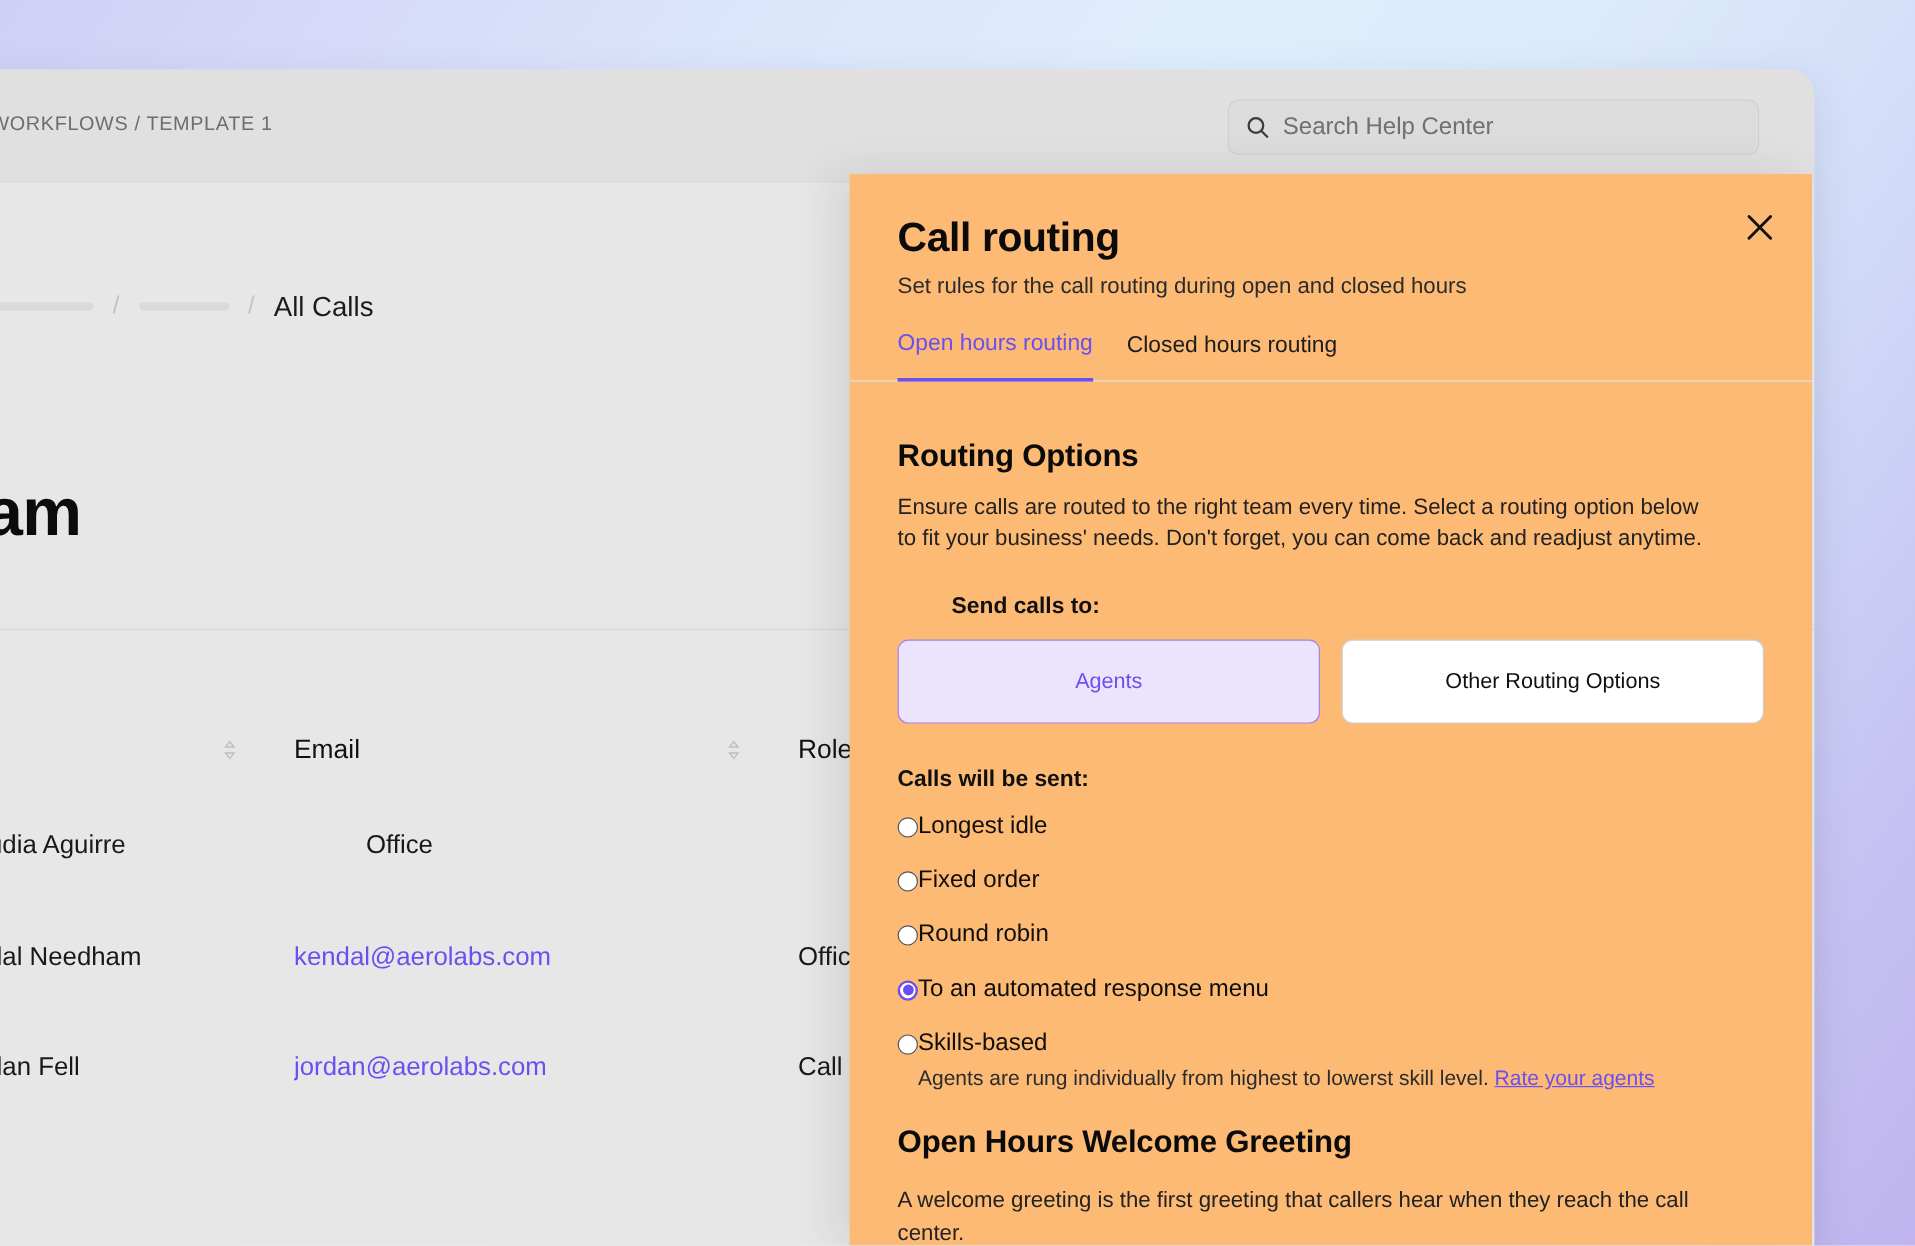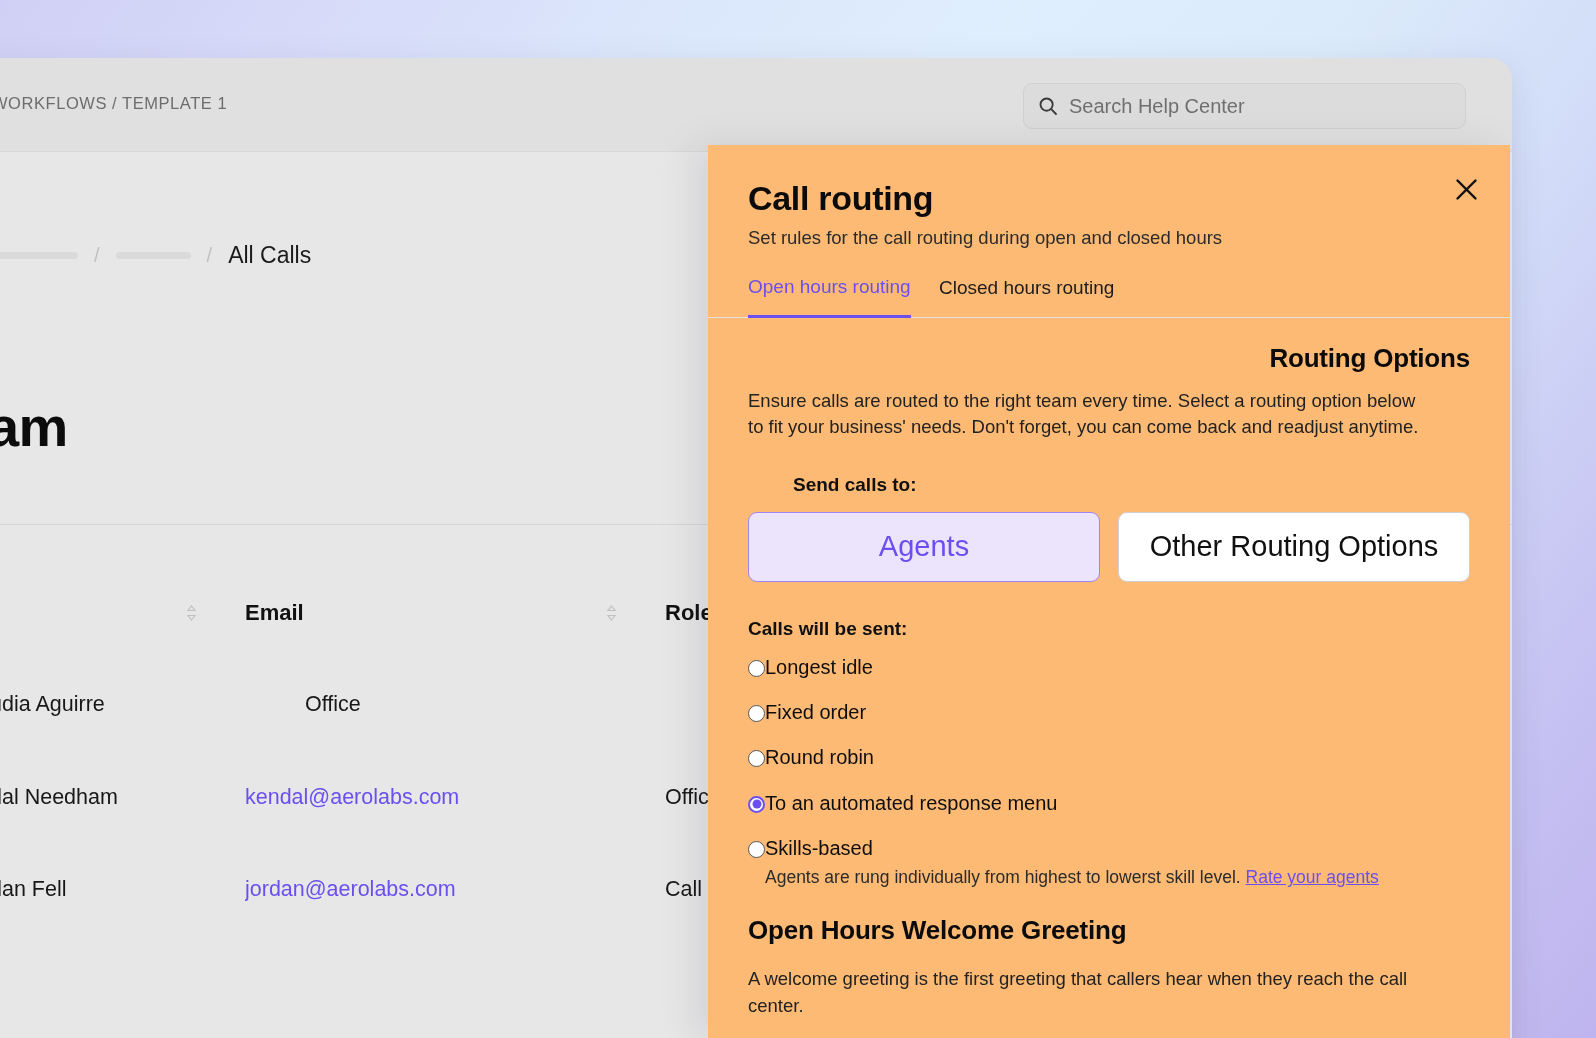--- a/index.html
+++ b/index.html
@@ -129,22 +129,23 @@
   .tcell { flex-shrink: 0; white-space: nowrap; overflow: hidden; }
   .c-name { width: 245px; padding-left: 50px; }
   .c-sort1 { width: 60px; display:flex; align-items:center; }
   .c-email { width: 360px; }
   .c-sort2 { width: 60px; display:flex; align-items:center; }
   .c-role  { width: 300px; }
 
   #table-header { top: 76px; }
   #table-header .tcell {
     font-size: 22px;
-    font-weight: 700;
+    font-weight: 400;
     color: #111;
+    margin-top: 12px;
   }
   .sort-icon { opacity: 0.5; }
 
   .data-row .tcell { font-size: 21.5px; color: #181818; }
   .data-row .c-email { color: #6b4ff0; }
   #row-0 { top: 168px; }
   #row-1 { top: 261px; }
   #row-2 { top: 353px; }
 
   .skel-row { top: 0; }
@@ -240,34 +241,34 @@
     color: #222;
     line-height: 1.42;
     max-width: 672px;
   }
   .field-label {
     font-size: 19px;
     font-weight: 700;
     color: #101010;
   }
 
-  #routing-heading { margin-top: 24px; text-align: right; }
+  #routing-heading { margin-top: 45px; }
   #routing-desc { margin-top: 14px; }
   #send-calls-label { margin-top: 33px; margin-left: 45px; }
 
   #send-calls-buttons {
     margin-top: 16px;
     display: flex;
     gap: 18px;
   }
   .choice-btn {
     width: 356px;
     height: 70px;
     border-radius: 9px;
-    font-size: 29px;
+    font-size: 18px;
     font-family: inherit;
     display: flex;
     align-items: center;
     justify-content: center;
     cursor: pointer;
     background: #fff;
     border: 1px solid #cfcfcf;
     color: #101010;
   }
   .choice-btn.selected {

